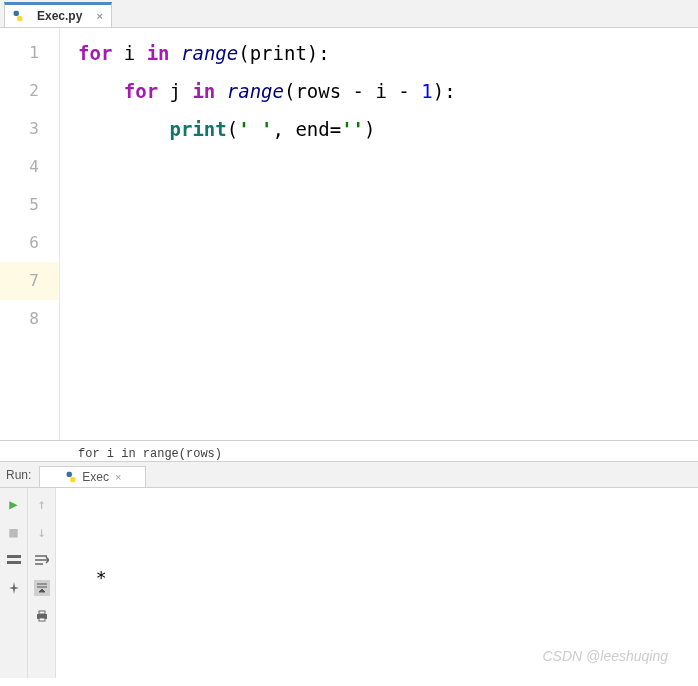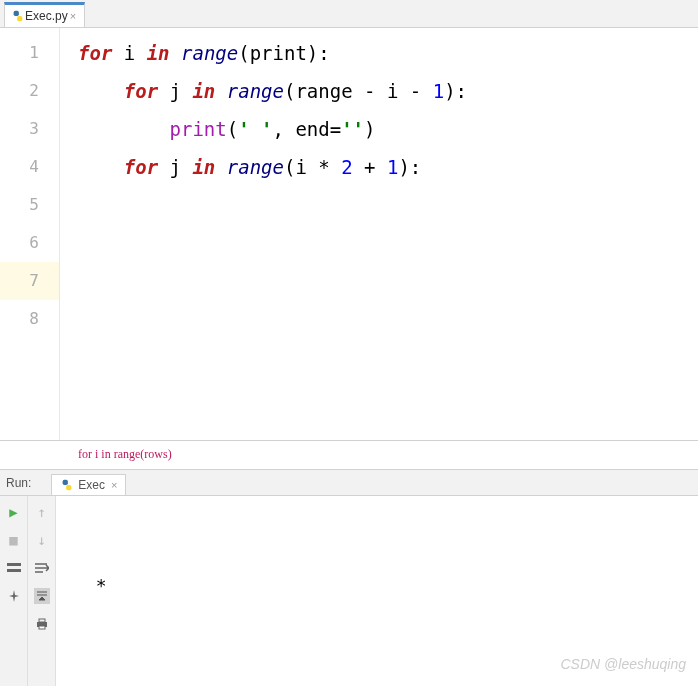--- a/index.html
+++ b/index.html
@@ -18,26 +18,27 @@
   display: flex;
   align-items: flex-end;
 }
 .tab {
   background: #fff;
   border: 1px solid #d1d1d1;
   border-bottom: none;
   padding: 4px 8px 4px 6px;
   display: flex;
   align-items: center;
-  gap: 0;
+  gap: 12px;
   font-size: 12px;
   font-family: Arial, sans-serif;
   color: #333;
   border-top: 3px solid #4a88c7;
   margin-left: 4px;
+  font-weight: bold;
 }
 .py-icon {
   width: 14px;
   height: 14px;
   display: inline-block;
 }
 .close-x {
   color: #999;
   font-size: 11px;
   margin-left: 2px;
@@ -73,42 +74,42 @@
   font-size: 19px;
   line-height: 38px;
 }
 .code-line {
   height: 38px;
   white-space: pre;
 }
 .code-line.current {
   background: #fffae3;
 }
-.kw { color: #b91c1c; font-weight: bold; font-style: italic; }
+.kw { color: #a21caf; font-weight: bold; }
 .num { color: #0000ff; }
-.fn { color: #a21caf; }
+.fn { color: #0f766e; font-weight: bold; }
 .builtin { color: #000080; font-style: italic; }
 .str { color: #008000; font-weight: bold; }
 .paren-hl { background: #b8d8f5; }
 .caret {
   display: inline-block;
   width: 1px;
   height: 22px;
   background: #000;
   vertical-align: middle;
   margin-bottom: 3px;
 }
 .breadcrumb {
-  height: 30px;
+  height: 22px;
   border-top: 1px solid #d1d1d1;
   border-bottom: 1px solid #d1d1d1;
   padding-left: 78px;
   font-size: 12px;
-  font-family: Liberation Serif, serif;
-  color: #be185d;
+  font-family: Liberation Mono, monospace;
+  color: #404040;
   line-height: 26px;
   background: #fff;
 }
 .run-header {
   height: 26px;
   background: #f2f2f2;
   border-bottom: 1px solid #d1d1d1;
   display: flex;
   align-items: center;
   gap: 8px;
@@ -117,23 +118,22 @@
   font-size: 12px;
   color: #555;
 }
 .run-tab {
   display: flex;
   align-items: center;
   gap: 4px;
   background: #fff;
   border: 1px solid #d1d1d1;
   border-bottom: none;
-  padding: 3px 8px;
+  padding: 3px 24px;
   margin-top: 4px;
-  margin-left: 12px;
 }
 .run-body {
   display: flex;
   height: 190px;
 }
 .tool-col {
   width: 28px;
   background: #f2f2f2;
   border-right: 1px solid #e0e0e0;
   display: flex;
@@ -158,21 +158,21 @@
   flex: 1;
   padding: 10px 0 0 18px;
   font-size: 18px;
   line-height: 32px;
   white-space: pre;
   color: #000;
   position: relative;
 }
 .watermark {
   position: absolute;
-  right: 12px;
+  right: 30px;
   bottom: 6px;
   color: #ccc;
   font-family: Arial, sans-serif;
   font-size: 14px;
   font-style: italic;
 }
 </style>
 </head>
 <body>
 
@@ -195,23 +195,22 @@
       <div class="gutter-line">2</div>
       <div class="gutter-line">3</div>
       <div class="gutter-line">4</div>
       <div class="gutter-line">5</div>
       <div class="gutter-line">6</div>
       <div class="gutter-line current">7</div>
       <div class="gutter-line">8</div>
     </div>
   <div class="code">
       <div class="code-line"><span class="kw">for</span><span> i </span><span class="kw">in</span><span> </span><span class="builtin">range</span><span>(print):</span></div>
-      <div class="code-line">    <span class="kw">for</span><span> j </span><span class="kw">in</span><span> </span><span class="builtin">range</span><span>(range - i - </span><span class="num">1</span><span>):</span></div>
+      <div class="code-line">    <span class="kw">for</span><span> j </span><span class="kw">in</span><span> </span><span class="builtin">range</span><span>(rows - i - </span><span class="num">1</span><span>):</span></div>
       <div class="code-line">        <span class="fn">print</span><span>(</span><span class="str">' '</span><span>, </span><span>end=</span><span class="str">''</span><span>)</span></div>
-      <div class="code-line">    <span class="kw">for</span><span> j </span><span class="kw">in</span><span> </span><span class="builtin">range</span><span>(i * </span><span class="num">2</span><span> + </span><span class="num">1</span><span>):</span></div>
       <div class="code-line"></div>
     </div>
 </div>
 
 <div class="breadcrumb">
   <span>for i in range(rows)</span>
 </div>
 
 <div class="run-header">
   <span>Run:</span>

